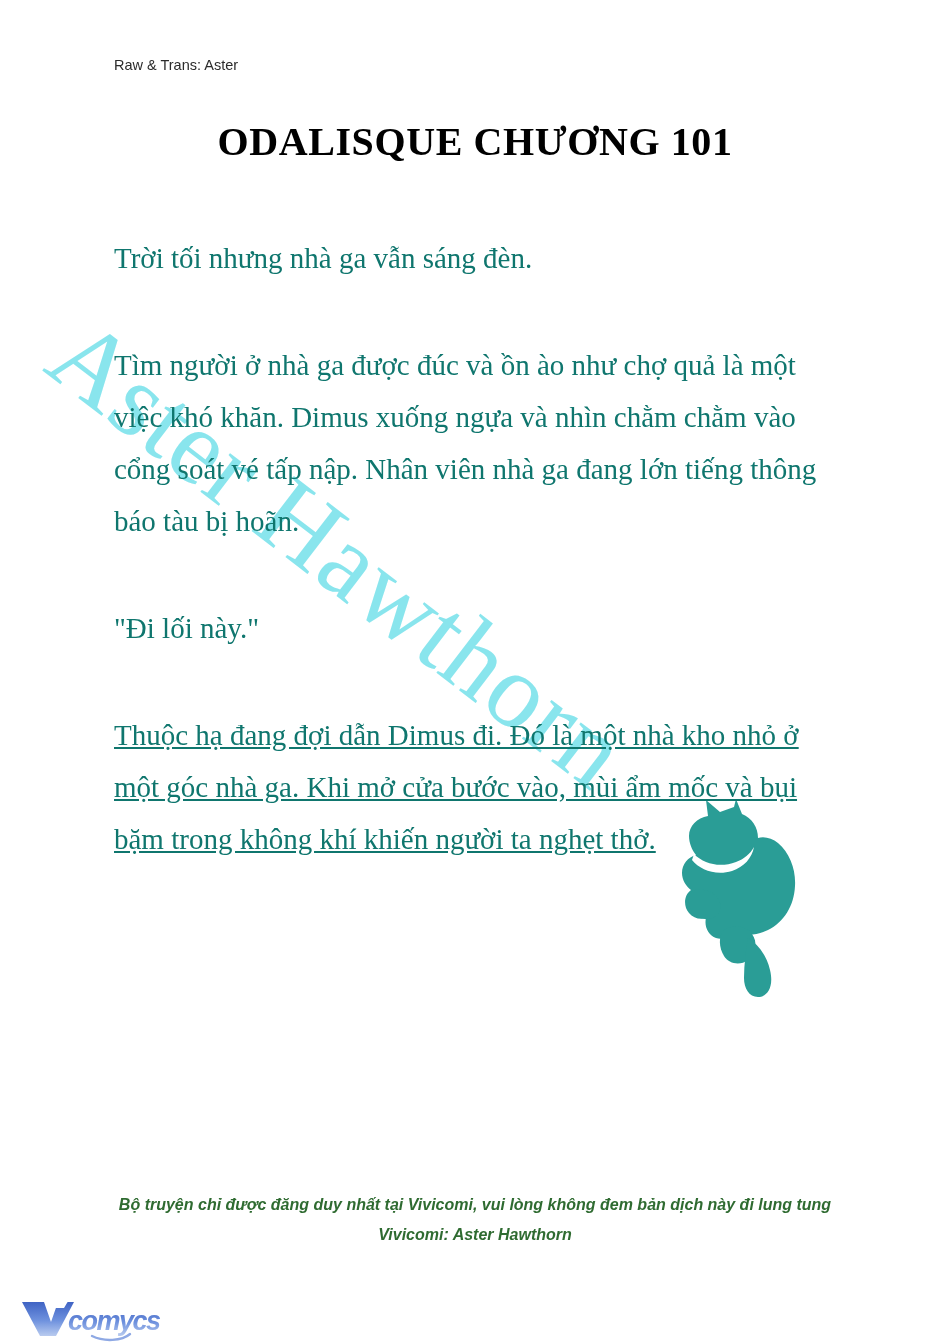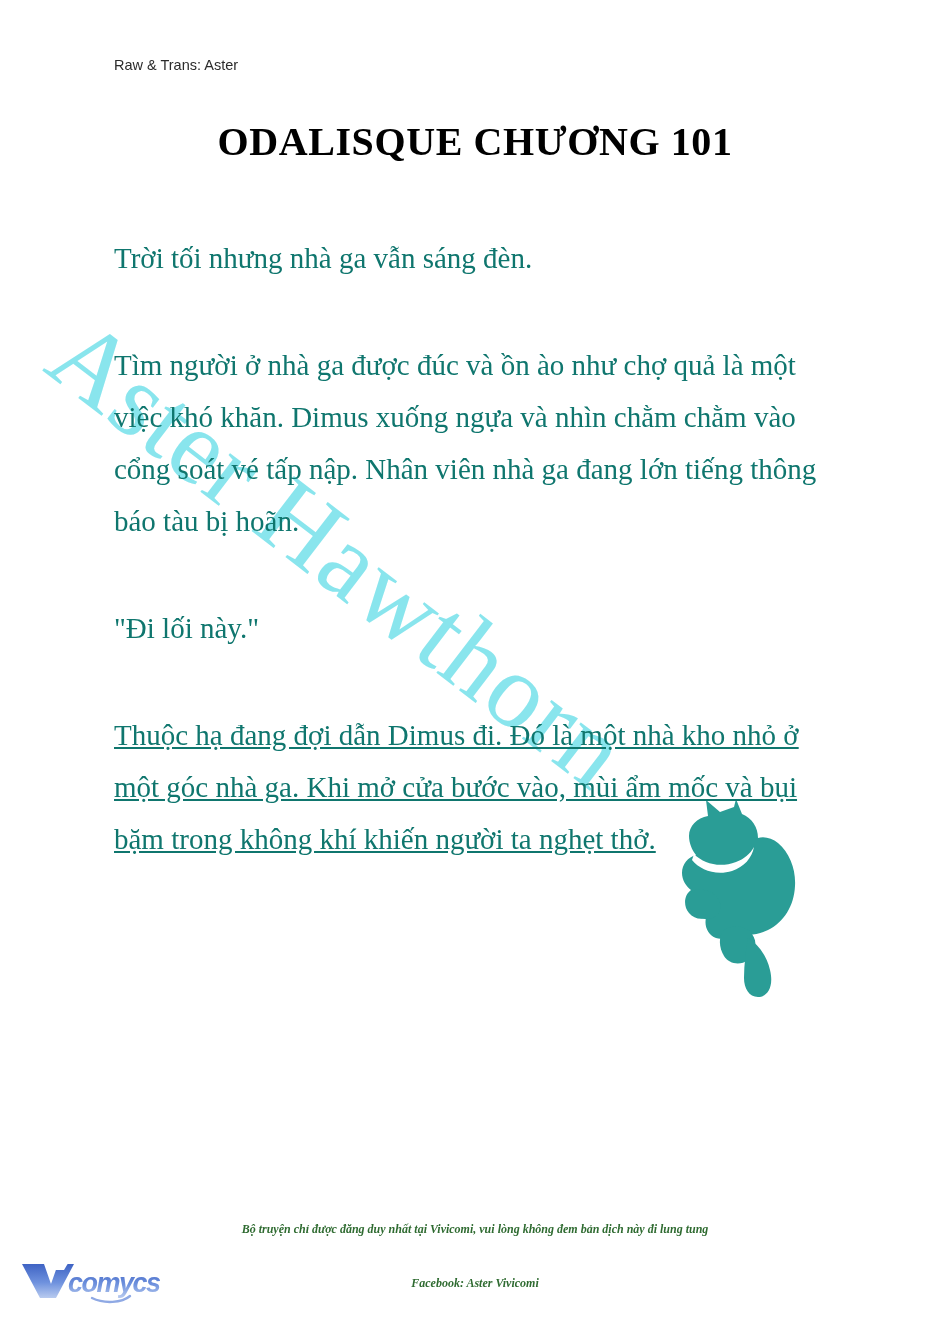--- a/index.html
+++ b/index.html
@@ -101,35 +101,34 @@
   
   .footer-notice {
     position: absolute;
     left: 0;
     top: 1190px;
     width: 950px;
     text-align: center;
     z-index: 5;
   }
   .footer-line {
-    font-family: Liberation Serif, serif;
+    font-family: Liberation Sans, sans-serif;
     font-style: italic;
     font-weight: bold;
-    font-size: 12px;
+    font-size: 16px;
     color: #2f6b31;
     line-height: 30px;
     white-space: nowrap;
-    margin-top: 24px;
   }
 
   
   .brand-logo {
     position: absolute;
     left: 18px;
-    top: 1256px;
+    top: 1294px;
     width: 160px;
     height: 48px;
     z-index: 5;
   }
   .brand-logo svg { display: block; width: 100%; height: 100%; }
 </style>
 </head>
 <body>
 
 <div class="page">
@@ -181,21 +180,21 @@
         <path d="M100,140 C110,146 119,158 122,172
                  C126,188 120,199 110,199
                  C101,199 96,190 96,180
                  C96,166 98,152 100,140 Z"></path>
       </g>
     </svg>
   </div>
 
   <div class="footer-notice">
     <div class="footer-line">Bộ truyện chỉ được đăng duy nhất tại Vivicomi, vui lòng không đem bản dịch này đi lung tung</div>
-    <div class="footer-line">Facebook: Aster Vivicomi</div>
+    <div class="footer-line">Vivicomi: Aster Hawthorn</div>
   </div>
 
   <div class="brand-logo">
     <svg viewBox="0 0 160 48" xmlns="http://www.w3.org/2000/svg">
       <defs>
         <linearGradient id="vg" x1="0" y1="0" x2="0" y2="1">
           <stop offset="0%" stop-color="#3f63c4"></stop>
           <stop offset="55%" stop-color="#6f92de"></stop>
           <stop offset="100%" stop-color="#b9cbef"></stop>
         </linearGradient>

